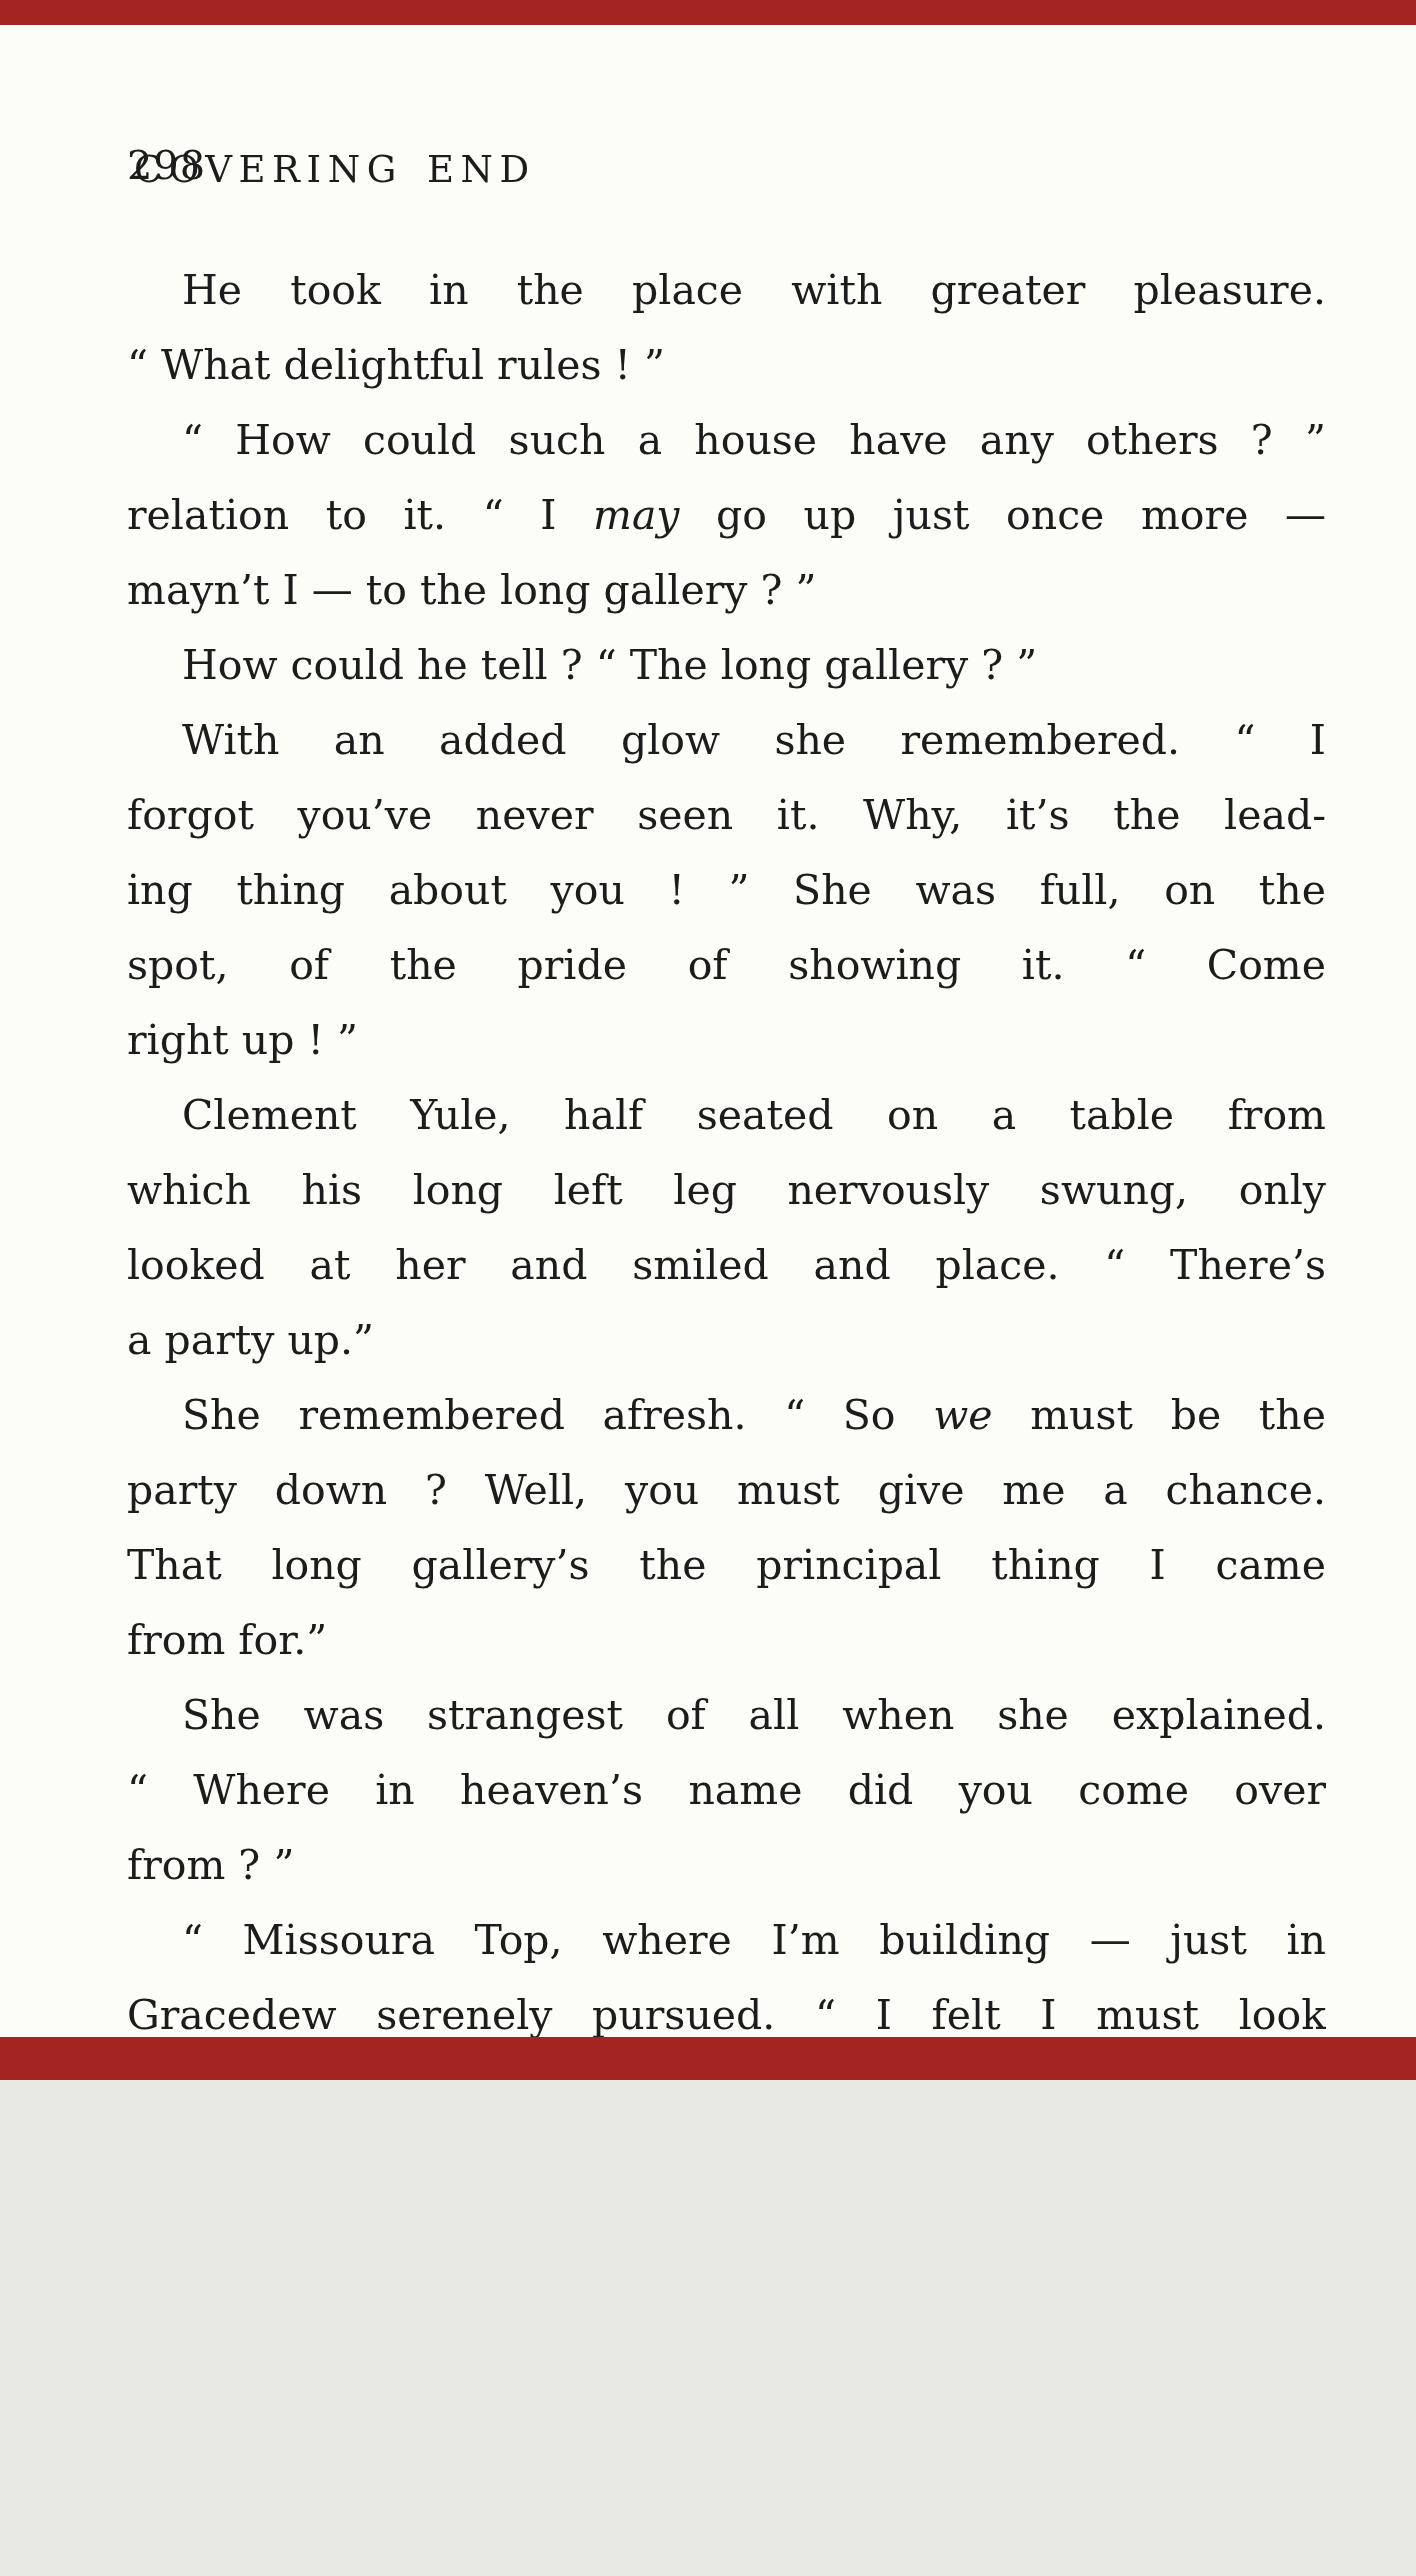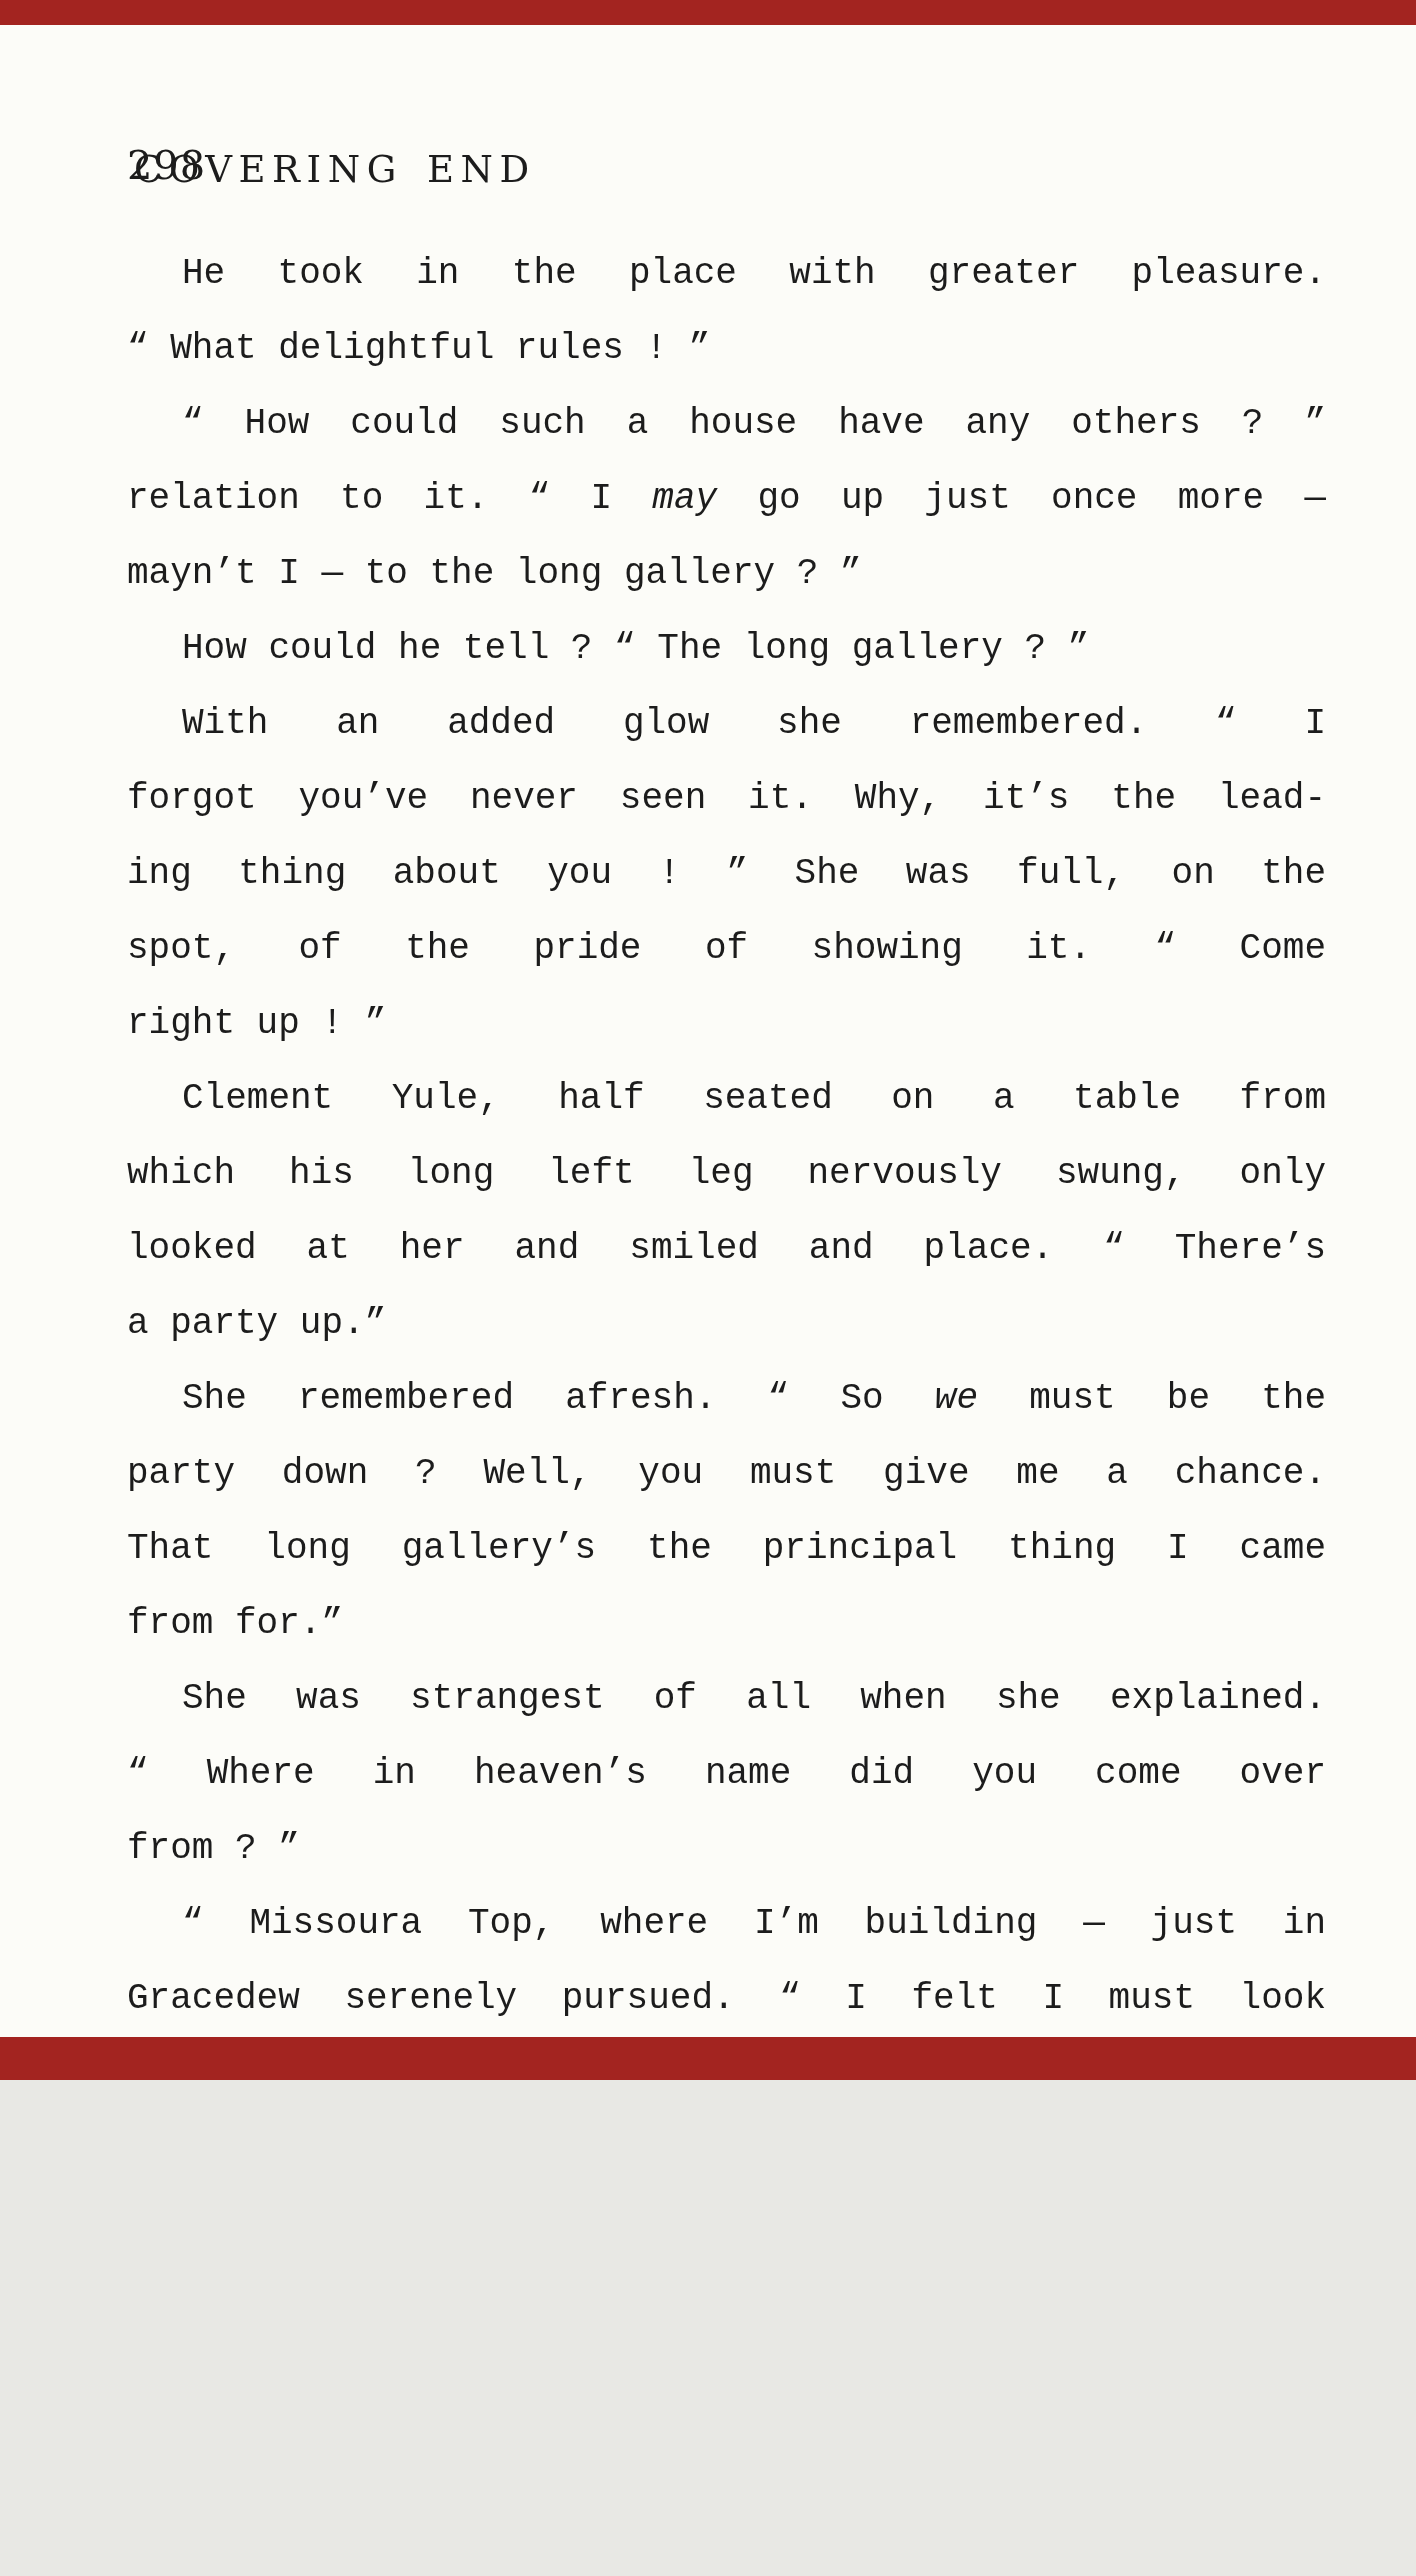--- a/index.html
+++ b/index.html
@@ -45,24 +45,23 @@
     left:7px;
     right:0;
     top:5.7px;
     font-size:37px;
     letter-spacing:6.6px;
     word-spacing:5.7px;
   }
   .text-block{
     position:absolute;
     left:127px;
-    top:236px;
+    top:253px;
     width:1199px;
-    font-size:36px;
-    font-family:Liberation Mono, monospace;
+    font-size:41px;
   }
   .line{
     line-height:75px;
     min-height:75px;
     text-align:left;
     overflow:hidden;
   }
   .line.justify{
     text-align:justify;
     text-align-last:justify;

